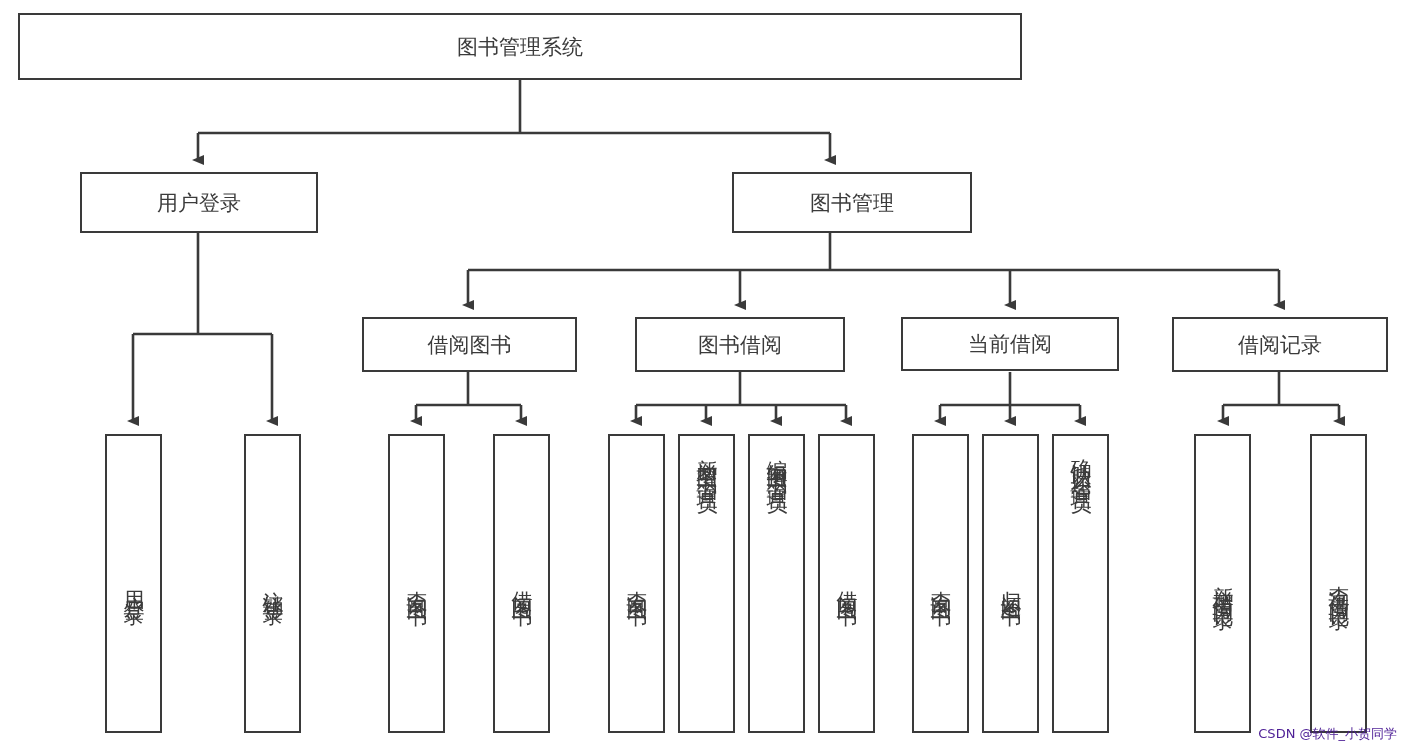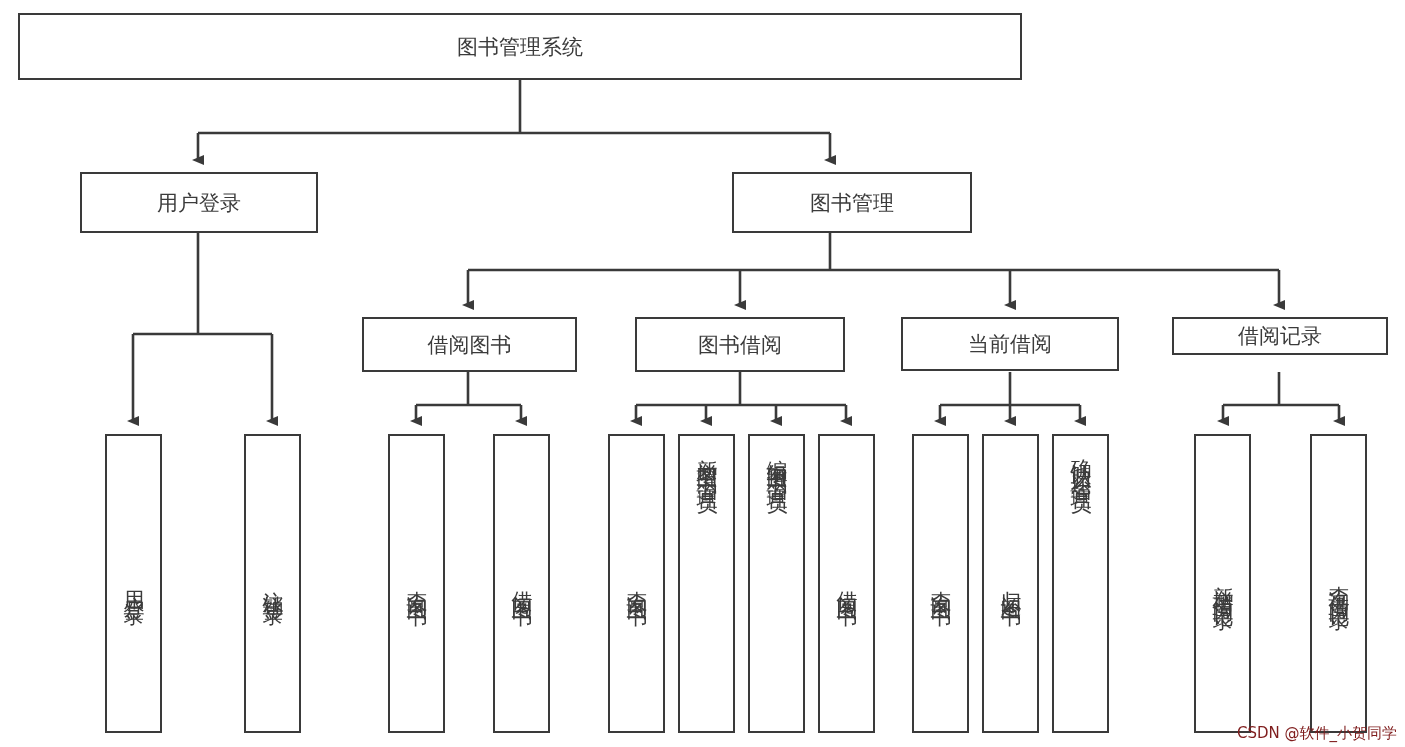--- a/index.html
+++ b/index.html
@@ -39,22 +39,22 @@
     display:flex;
     align-items:center;
     justify-content:center;
     color:#3b3b3b;
     font-size:21px;
   }
   #watermark{
     position:absolute;
     right:8px;
     bottom:4px;
-    color:#7f1d1d;
-    font-size:15px;
+    color:#4c1d95;
+    font-size:13px;
     font-family:"DejaVu Sans","Liberation Sans",sans-serif;
     white-space:nowrap;
     pointer-events:none;
   }
 </style>
 </head>
 <body>
 
 <svg id="diagram" viewBox="0 0 1405 747" xmlns="http://www.w3.org/2000/svg">
   <defs>
@@ -110,21 +110,21 @@
 
 <div class="box" style="left:362px;top:317px;width:215px;height:55px;">
   <span>借阅图书</span>
 </div>
 <div class="box" style="left:635px;top:317px;width:210px;height:55px;">
   <span>图书借阅</span>
 </div>
 <div class="box" style="left:901px;top:317px;width:218px;height:54px;">
   <span>当前借阅</span>
 </div>
-<div class="box" style="left:1172px;top:317px;width:216px;height:38px;">
+<div class="box" style="left:1172px;top:317px;width:216px;height:55px;">
   <span>借阅记录</span>
 </div>
 
 <div class="leaf-box center" style="left:105px;top:434px;width:57px;height:299px;">
   <span class="leaf-inner">用户登录</span>
 </div>
 <div class="leaf-box center" style="left:244px;top:434px;width:57px;height:299px;">
   <span class="leaf-inner">注销登录</span>
 </div>
 

